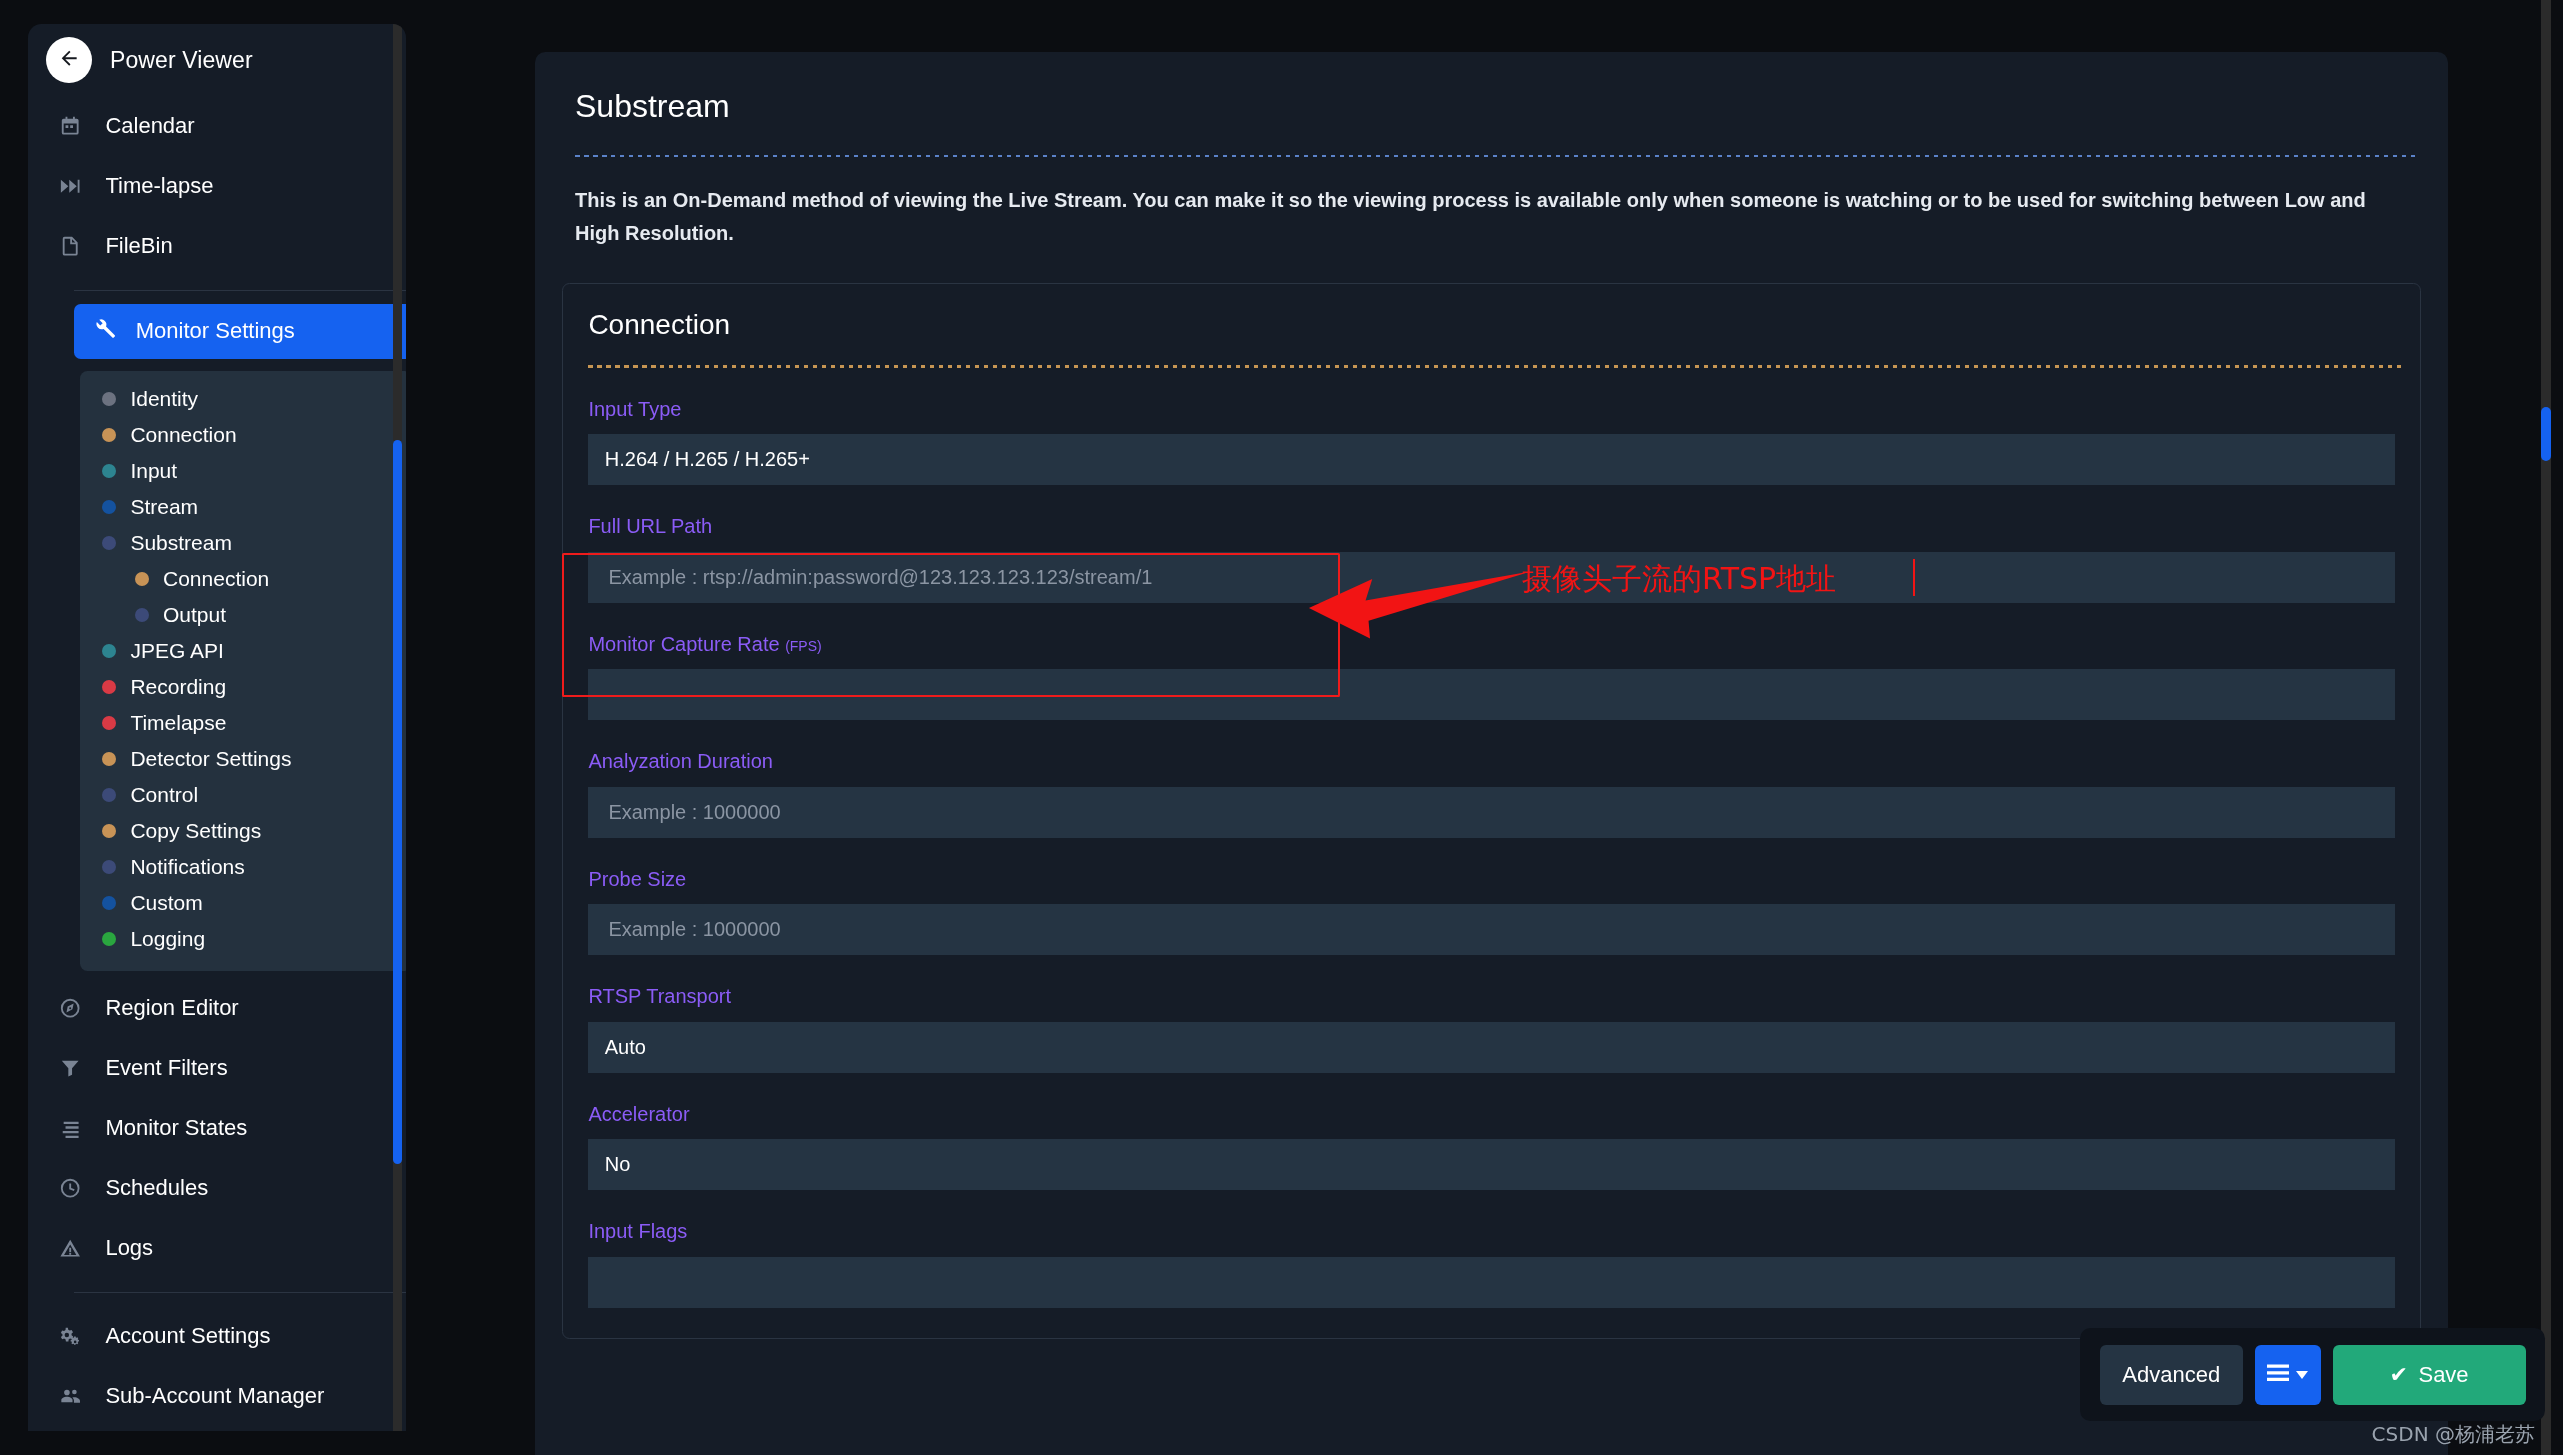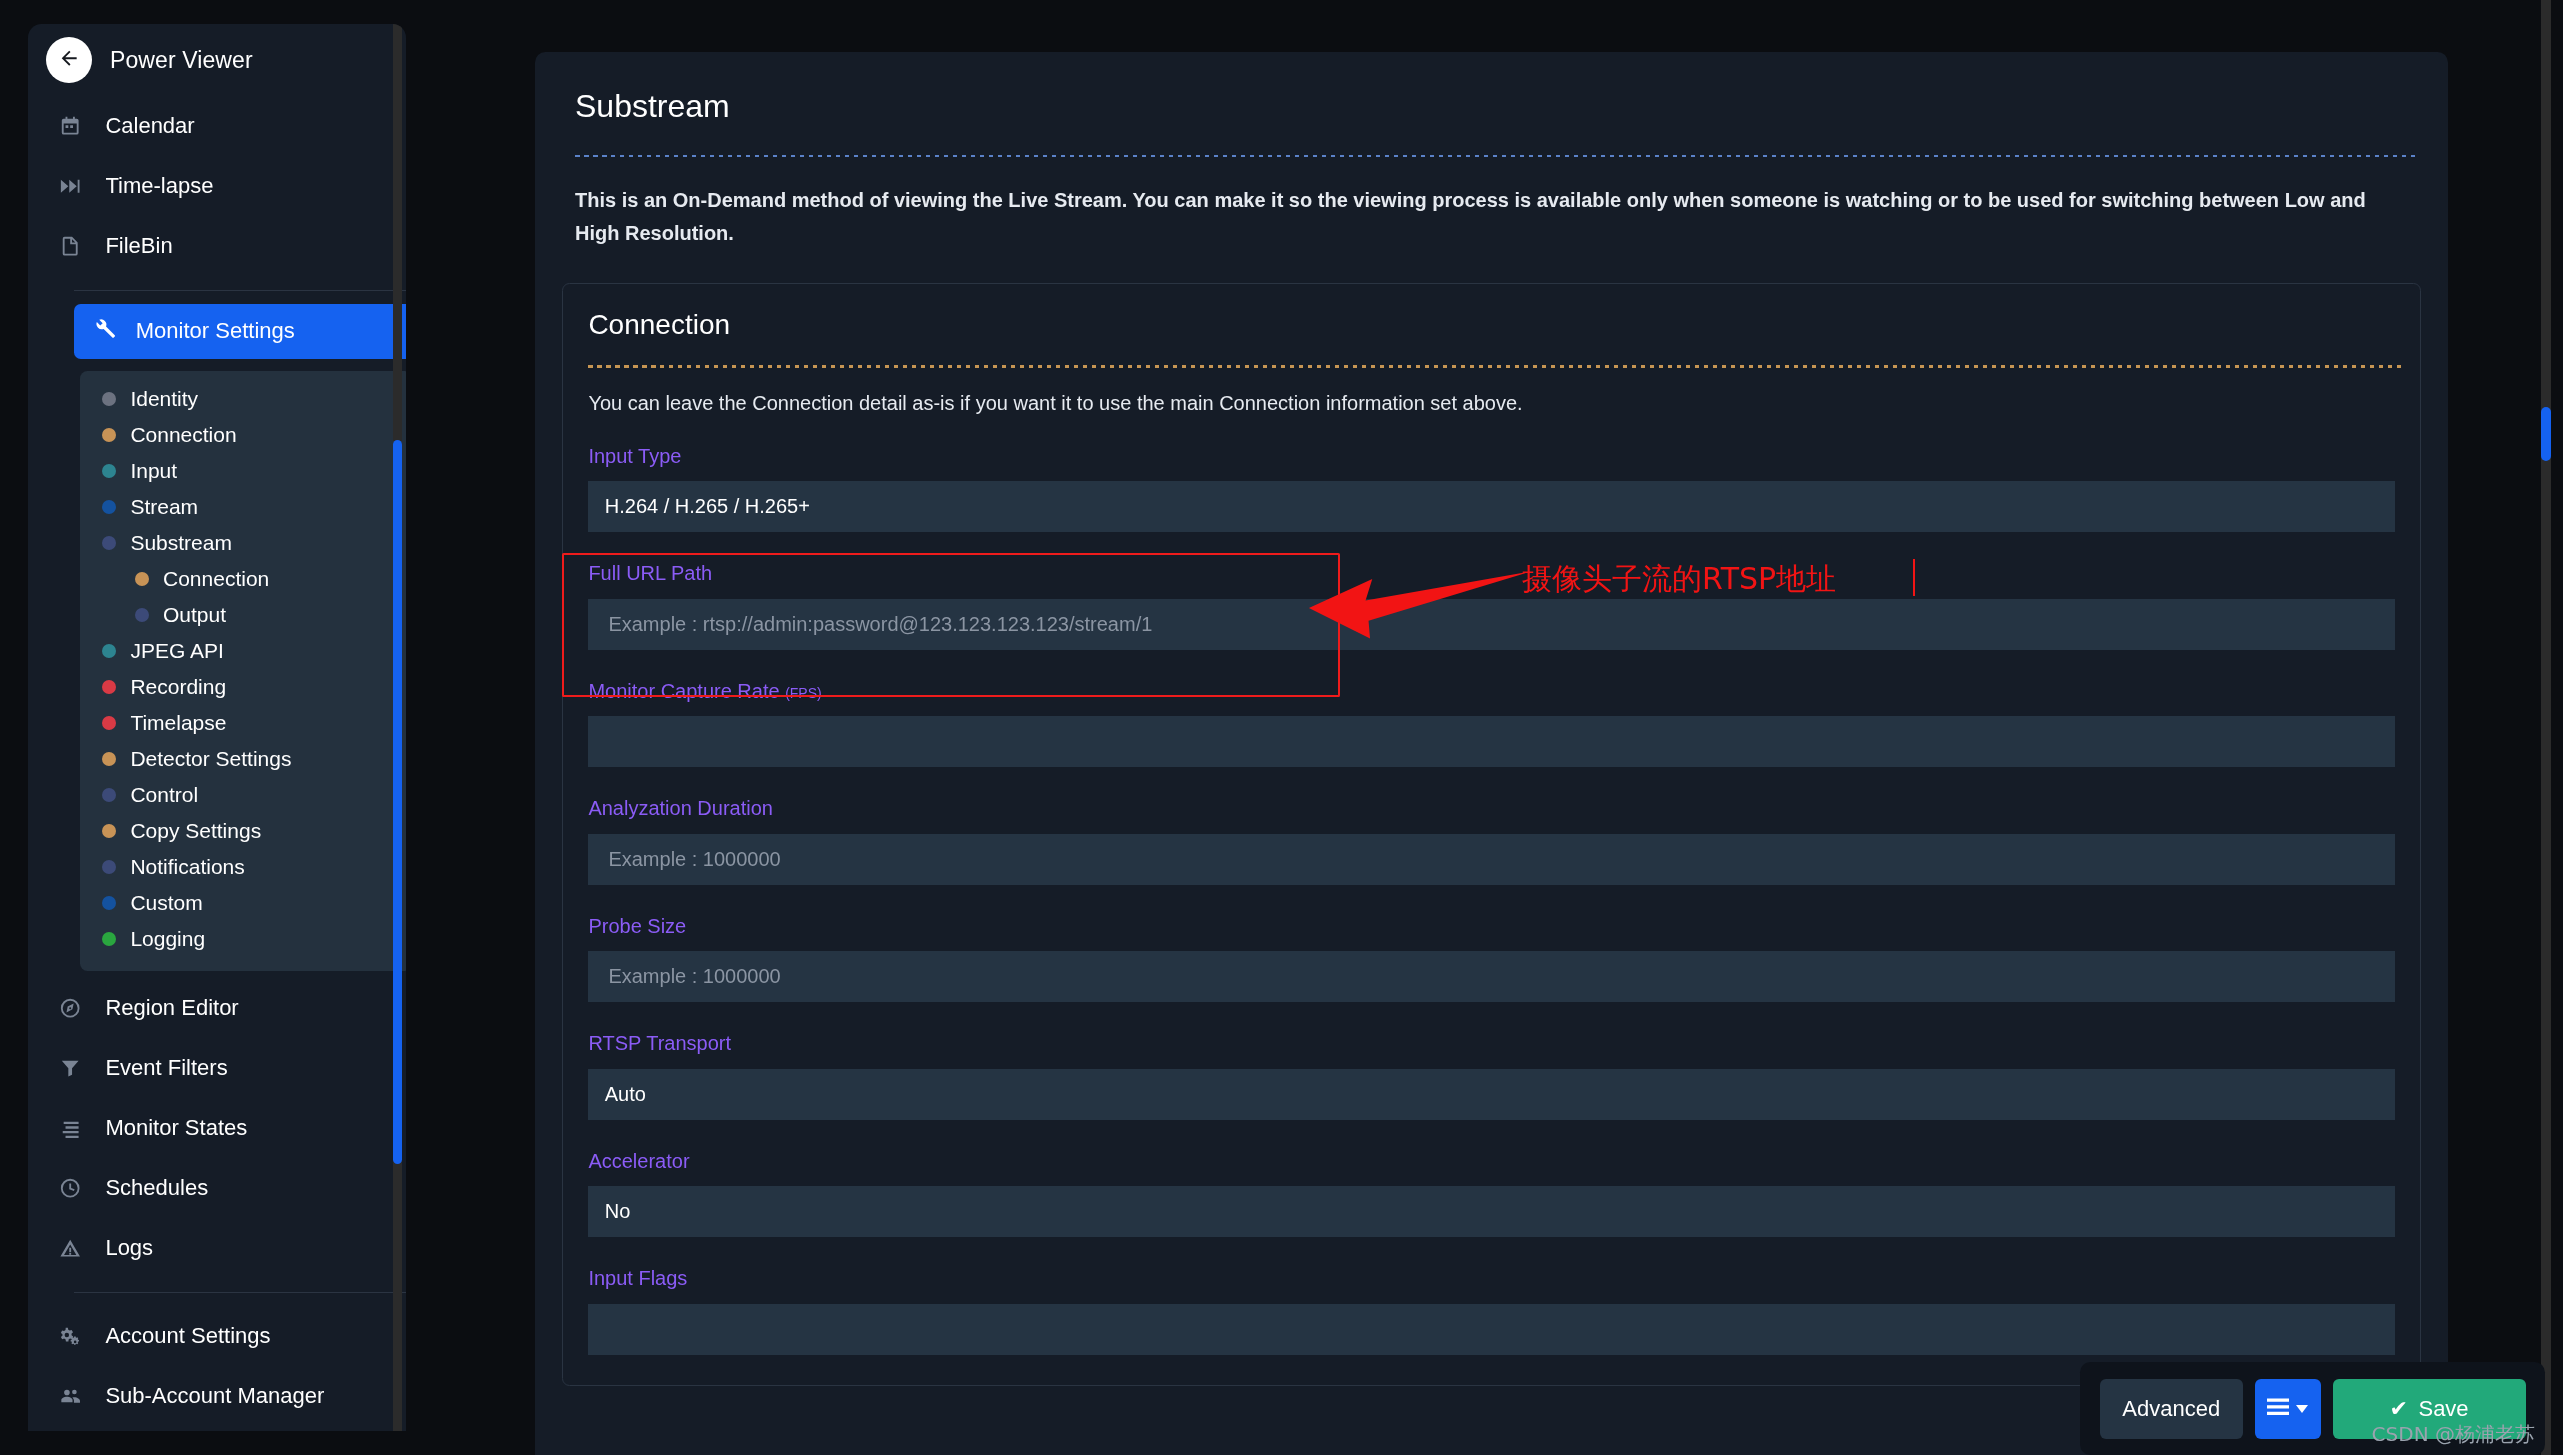--- a/index.html
+++ b/index.html
@@ -127,21 +127,21 @@
     color: #f21414; font-size: 30px; white-space: nowrap;
     font-family: "DejaVu Sans", sans-serif;
   }
   .annot-caret {
     position: absolute; left: 1913px; top: 559px; z-index: 31;
     width: 2.2px; height: 37px; background: #f21414;
   }
 
   
   #actionbar {
-    position: absolute; right: 18px; bottom: 0;
+    position: absolute; right: 18px; bottom: 34px;
     background: #0e131b; border-radius: 10.5px;
     padding: 16.4px 19.4px; display: flex; align-items: center; gap: 12px;
     z-index: 40;
   }
   .btn { border: none; border-radius: 6px; font-size: 22px; color: #fff;
          font-family: "Liberation Sans", sans-serif; cursor: pointer;
          display: flex; align-items: center; justify-content: center; }
   .btn-advanced { background: #253443; height: 60px; padding: 0 22.4px; }
   .btn-menu { background: #1562f0; height: 60px; width: 66px; gap: 6.7px; }
   .btn-menu svg { width: 22.4px; height: 18px; fill: #fff; }
@@ -362,21 +362,20 @@
   </div>
 
   <div id="main">
     <h1 class="page-title">Substream</h1>
     <div class="dots-divider-blue"></div>
     <div class="page-desc">This is an On-Demand method of viewing the Live Stream. You can make it so the viewing process is available only when someone is watching or to be used for switching between Low and High Resolution.</div>
 
     <div class="card">
       <h2 class="card-title">Connection</h2>
       <div class="dots-divider-orange"></div>
-      <div class="card-desc">You can leave the Connection detail as-is if you want it to use the main Connection information set above.</div>
       <div id="fields">
           <div class="field">
             <label class="field-label"><span>Input Type</span></label>
             <div class="field-box">H.264 / H.265 / H.265+</div>
           </div>
           <div class="field">
             <label class="field-label"><span>Full URL Path</span></label>
             <div class="field-box ph">Example : rtsp://admin:password@123.123.123.123/stream/1</div>
           </div>
           <div class="field">

